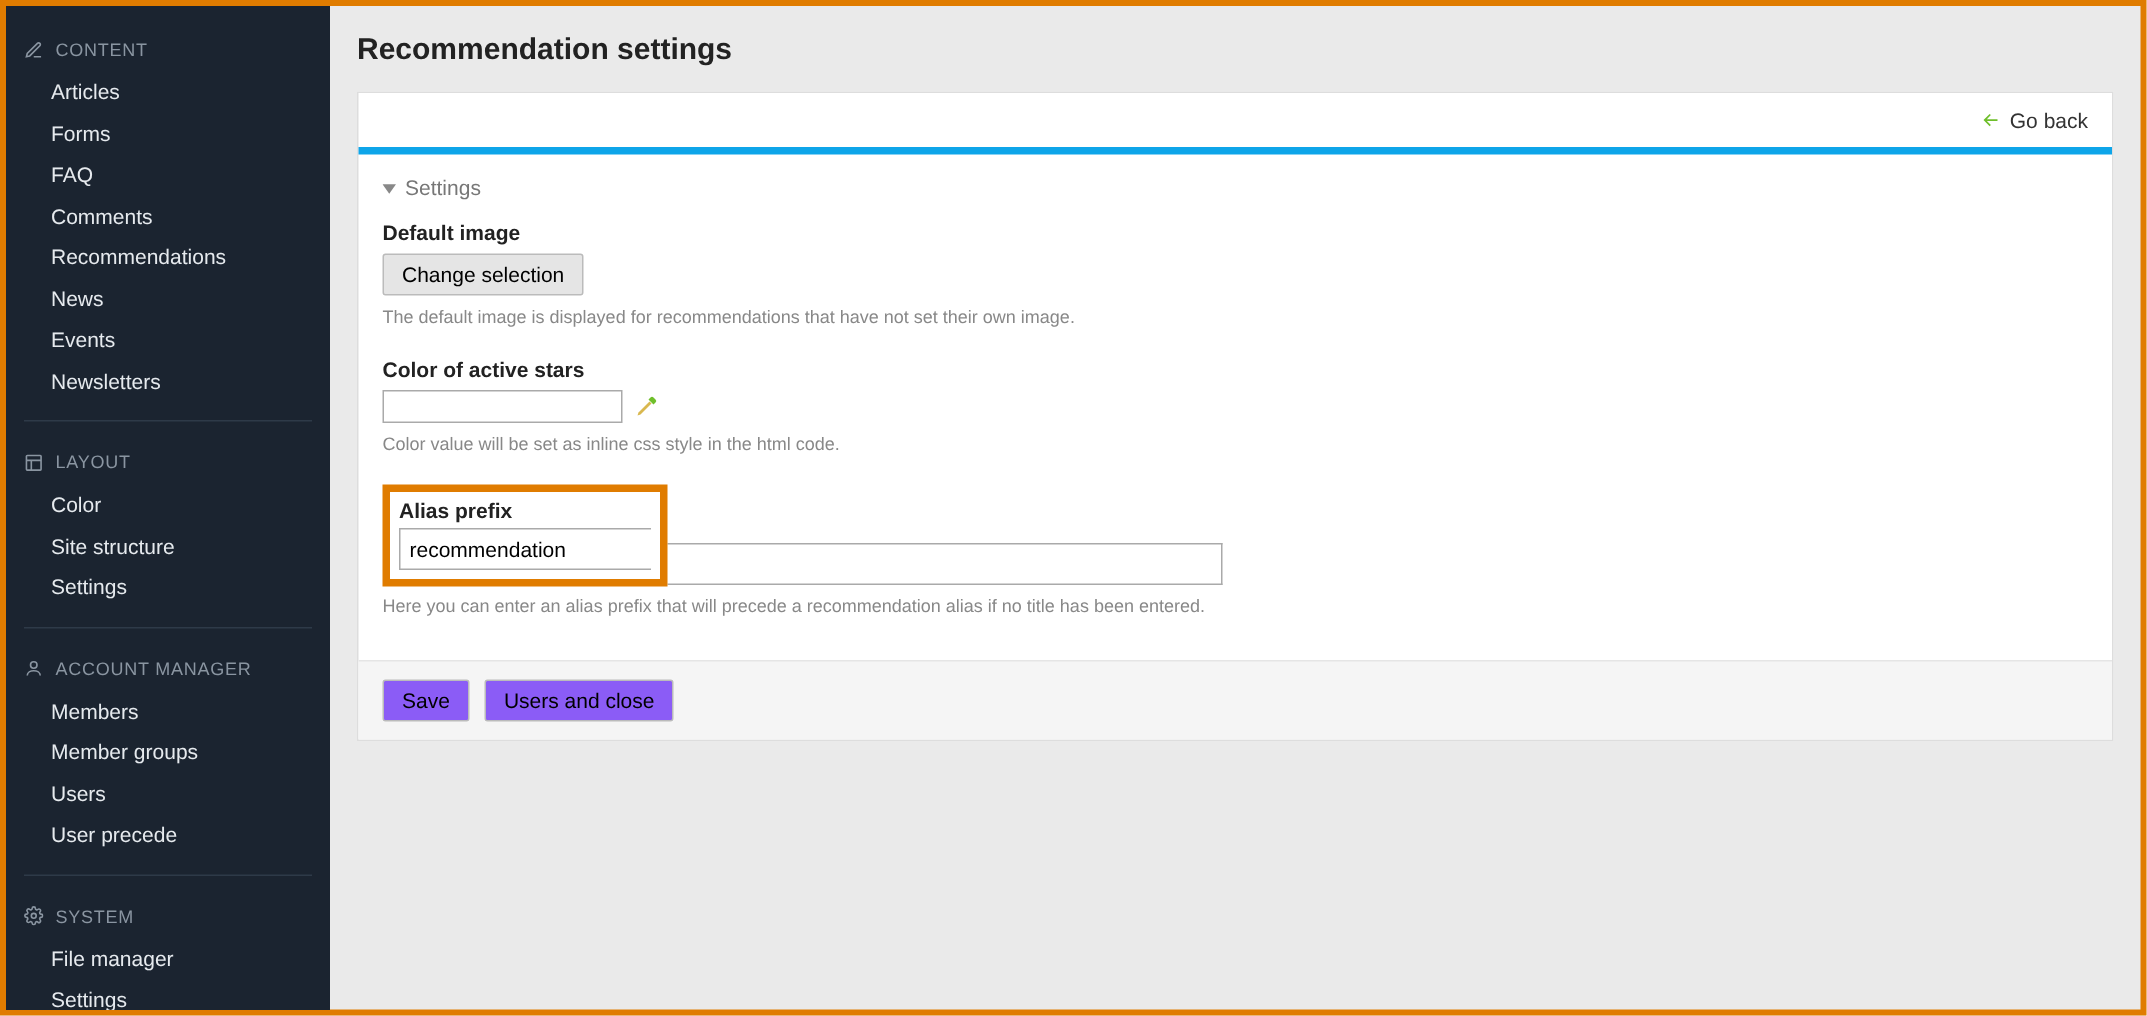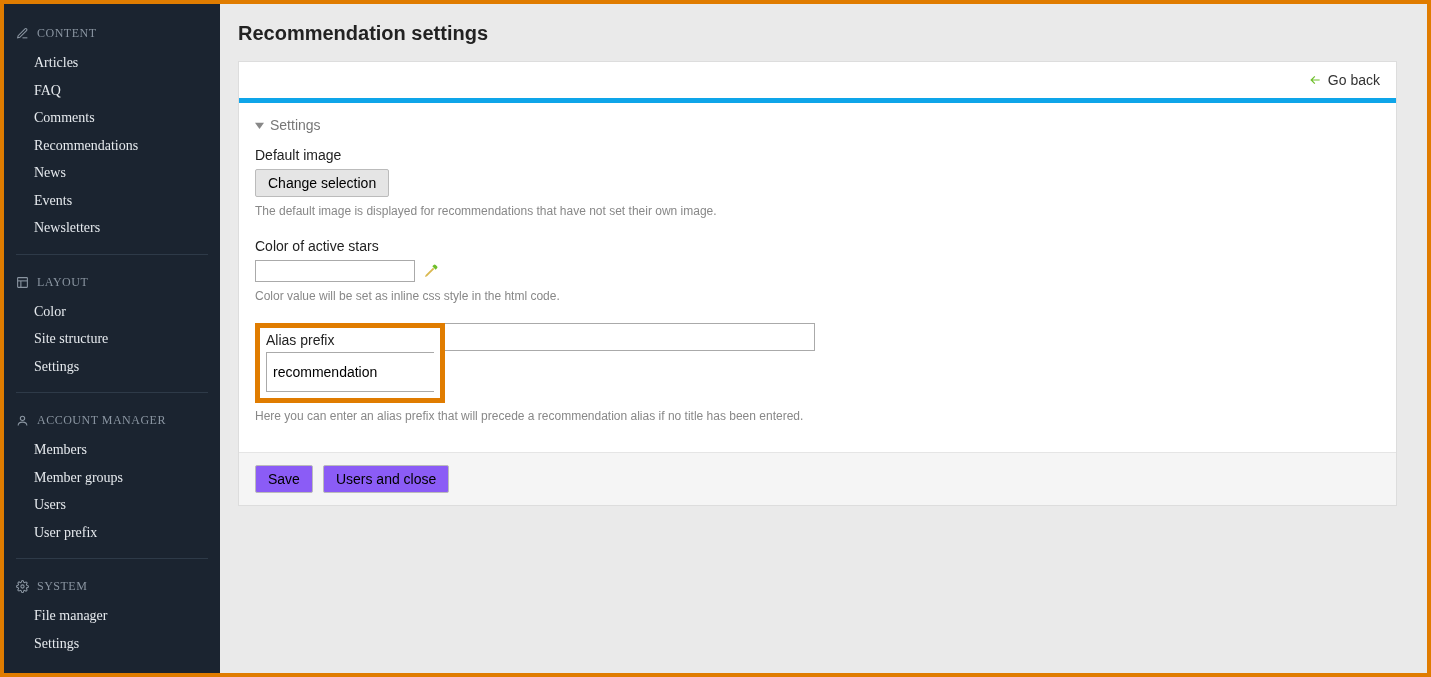--- a/index.html
+++ b/index.html
@@ -16,21 +16,20 @@
     display: flex;
   }
   
   .sidebar {
     width: 216px;
     background: #1b2430;
     color: #cdd3d9;
     padding-top: 10px;
     overflow-y: auto;
     flex-shrink: 0;
-    font-family: Liberation Serif, serif;
   }
   .side-section { padding: 8px 0 4px; }
   .side-hr { border: none; border-top: 1px solid #2e3a48; margin: 8px 12px; }
   .side-header {
     display: flex;
     align-items: center;
     gap: 8px;
     padding: 4px 12px 8px;
     font-size: 12px;
     letter-spacing: 0.5px;
@@ -42,21 +41,21 @@
     display: block;
     padding: 5px 12px 5px 30px;
     font-size: 14px;
     color: #e6eaee;
     cursor: pointer;
     line-height: 1.25;
   }
   
   .main {
     flex: 1;
-    padding: 18px 30px 20px 18px;
+    padding: 18px 18px 20px 18px;
     overflow-y: auto;
   }
   h1.page-title {
     font-size: 20px;
     font-weight: 600;
     margin-bottom: 16px;
     color: #222;
   }
   .card {
     background: #fff;
@@ -84,21 +83,21 @@
     gap: 6px;
     color: #777;
     font-size: 14px;
     margin-bottom: 14px;
     cursor: pointer;
     user-select: none;
   }
   .legend svg { width: 9px; height: 9px; }
   .field { margin-bottom: 18px; }
   .field-label {
-    font-weight: 400;
+    font-weight: 700;
     font-size: 14px;
     color: #222;
     margin-bottom: 6px;
     display: block;
   }
   .btn {
     background: #e5e5e5;
     border: 1px solid #bbb;
     padding: 5px 12px;
     font-size: 14px;
@@ -115,21 +114,21 @@
   input.color-input {
     width: 160px;
     height: 22px;
     border: 1px solid #aaa;
     padding: 2px 4px;
     font-size: 13px;
   }
   .picker-icon { width: 16px; height: 16px; }
   input.alias-input {
     width: 100%;
-    height: 40px;
+    height: 28px;
     border: 1px solid #aaa;
     padding: 3px 6px;
     font-size: 14px;
   }
   .highlight-box {
     position: relative;
     border: 5px solid #e07c00;
     padding: 4px 6px 6px;
     display: inline-block;
     width: 190px;
@@ -139,21 +138,21 @@
   .highlight-box input.alias-input {
     border-right: none;
   }
   .alias-right {
     flex: 1;
     height: 28px;
     border: 1px solid #aaa;
     border-left: none;
     background: #fff;
   }
-  .alias-flex { display: flex; width: 560px; }
+  .alias-flex { display: flex; align-items: flex-end; width: 560px; }
   .alias-flex .highlight-box { flex-shrink: 0; }
   .footer {
     padding: 12px 16px;
     background: #f5f5f5;
     border-top: 1px solid #e5e5e5;
     display: flex;
     gap: 10px;
   }
   .footer .btn { background: #8b5cf6; }
 </style>
@@ -164,20 +163,21 @@
 
   <div class="side-section">
     <div class="side-header">
       <svg viewBox="0 0 24 24" fill="none" stroke="#8a95a1" stroke-width="2">
           <path d="M12 20h9"></path>
           <path d="M16.5 3.5a2.1 2.1 0 1 1 3 3L7 19l-4 1 1-4z"></path>
         </svg>
       <span>CONTENT</span>
     </div>
     <a class="side-item">Articles</a>
+    <a class="side-item">Forms</a>
     <a class="side-item">FAQ</a>
     <a class="side-item">Comments</a>
     <a class="side-item">Recommendations</a>
     <a class="side-item">News</a>
     <a class="side-item">Events</a>
     <a class="side-item">Newsletters</a>
   </div>
   <hr class="side-hr">
 
   <div class="side-section">
@@ -199,21 +199,21 @@
     <div class="side-header">
       <svg viewBox="0 0 24 24" fill="none" stroke="#8a95a1" stroke-width="2">
           <circle cx="12" cy="8" r="4"></circle>
           <path d="M4 21c0-4 4-6 8-6s8 2 8 6"></path>
         </svg>
       <span>ACCOUNT MANAGER</span>
     </div>
     <a class="side-item">Members</a>
     <a class="side-item">Member groups</a>
     <a class="side-item">Users</a>
-    <a class="side-item">User prefix</a>
+    <a class="side-item">User precede</a>
   </div>
   <hr class="side-hr">
 
   <div class="side-section">
     <div class="side-header">
       <svg viewBox="0 0 24 24" fill="none" stroke="#8a95a1" stroke-width="2">
           <circle cx="12" cy="12" r="3"></circle>
           <path d="M19.4 15a1.7 1.7 0 0 0 .34 1.87l.06.06a2 2 0 1 1-2.83 2.83l-.06-.06a1.7 1.7 0 0 0-1.87-.34 1.7 1.7 0 0 0-1.03 1.56V21a2 2 0 1 1-4 0v-.09a1.7 1.7 0 0 0-1.11-1.56 1.7 1.7 0 0 0-1.87.34l-.06.06a2 2 0 1 1-2.83-2.83l.06-.06A1.7 1.7 0 0 0 4.6 15a1.7 1.7 0 0 0-1.56-1.03H3a2 2 0 1 1 0-4h.09A1.7 1.7 0 0 0 4.6 9a1.7 1.7 0 0 0-.34-1.87l-.06-.06A2 2 0 1 1 7.03 4.24l.06.06A1.7 1.7 0 0 0 9 4.6a1.7 1.7 0 0 0 1.03-1.56V3a2 2 0 1 1 4 0v.09c0 .68.4 1.3 1.03 1.56a1.7 1.7 0 0 0 1.87-.34l.06-.06a2 2 0 1 1 2.83 2.83l-.06.06A1.7 1.7 0 0 0 19.4 9c.27.63.88 1.03 1.56 1.03H21a2 2 0 1 1 0 4h-.09c-.68 0-1.3.4-1.56 1.03z"></path>
         </svg>
       <span>SYSTEM</span>

